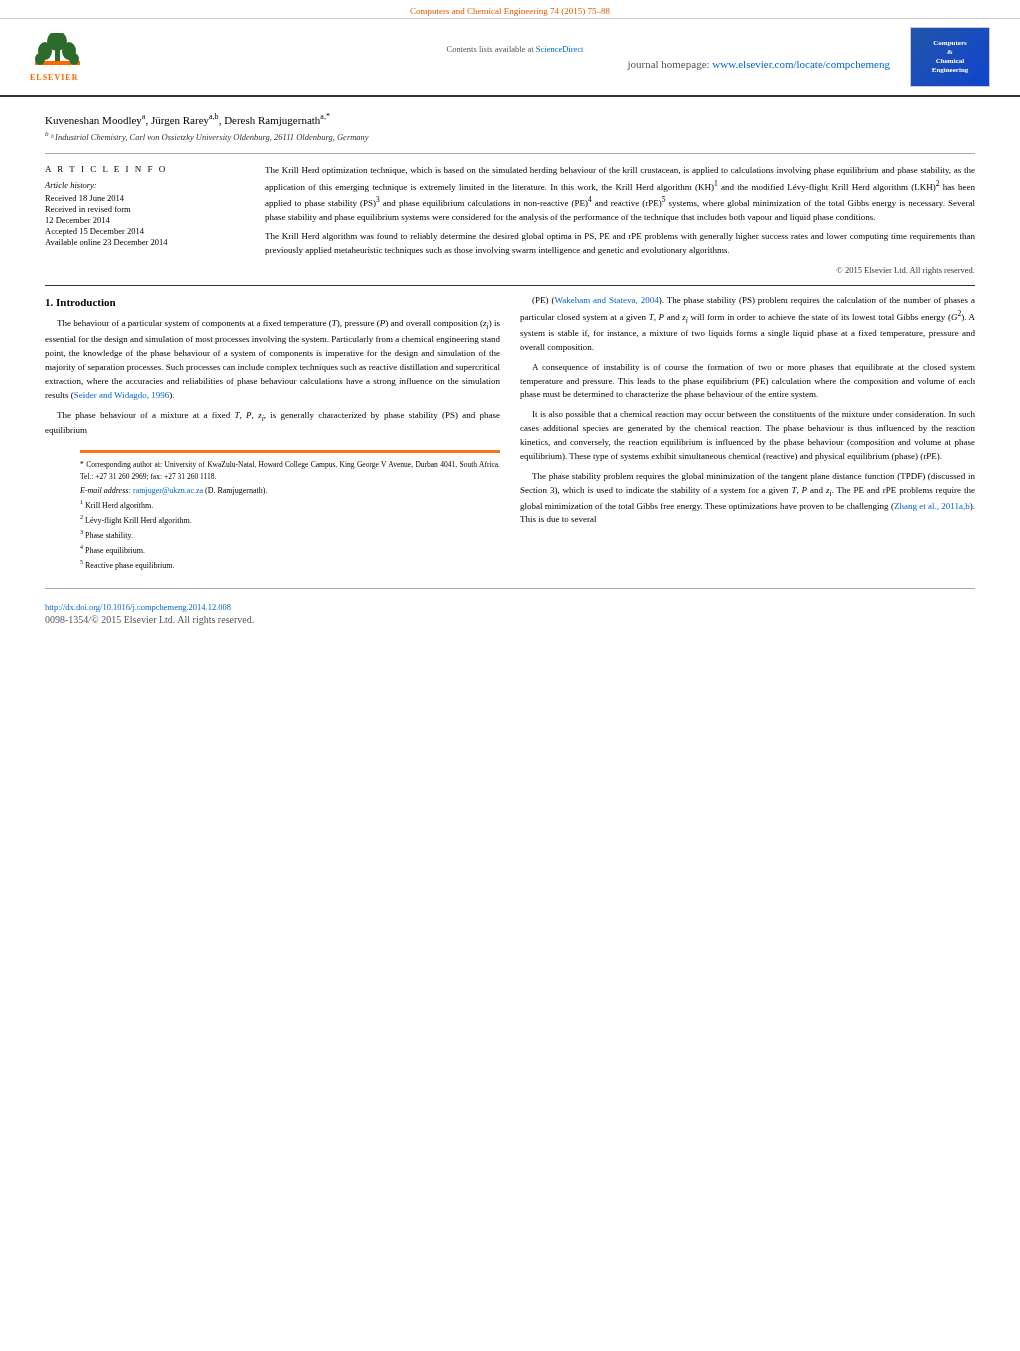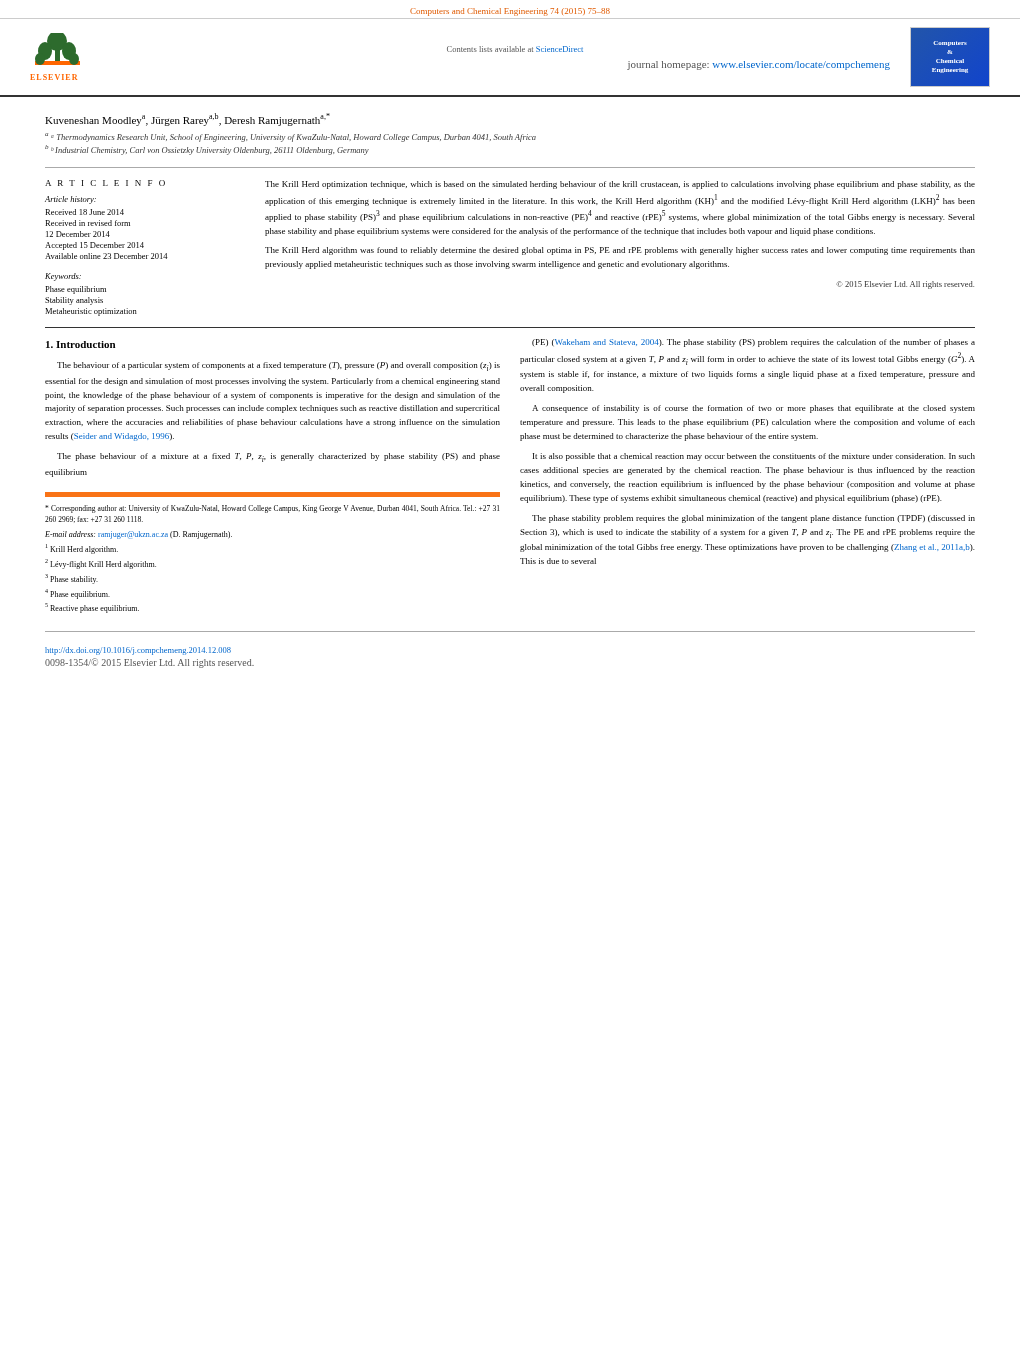--- a/index.html
+++ b/index.html
@@ -239,23 +239,24 @@
     .body-col p {
       margin-bottom: 6px;
       text-indent: 12px;
     }
     .body-col a, .inline-link {
       color: #0066cc;
       text-decoration: none;
     }
     .footnote-section {
       margin-top: 12px;
-      border-top: 5px solid #f97316;
+      border-top: 3px solid #f97316;
       padding-top: 6px;
       font-size: 8px;
+      margin-left: 35px;
     }
     .footnote-item {
       margin-bottom: 2px;
       line-height: 1.4;
     }
     .footnote-item sup {
       font-size: 6px;
     }
     .bottom-links {
       margin-top: 8px;
@@ -313,43 +314,36 @@
   </div>
 
   <div class="main-content">
 
 
     <div class="authors">
       Kuveneshan Moodley<sup>a</sup>, Jürgen Rarey<sup>a,b</sup>, Deresh Ramjugernath<sup>a,*</sup>
     </div>
 
     <div class="affiliations">
-      <div><sup>a</sup> <span>ᵃ Thermodynamics Research Unit, School of Engineering, University of KwaZulu-Natal, Howard College Campus, Durban 4041, South Africa</span></div>
       <div><sup>b</sup> <span>ᵇ Industrial Chemistry, Carl von Ossietzky University Oldenburg, 26111 Oldenburg, Germany</span></div>
     </div>
 
     <hr class="section-divider">
 
     <div class="two-col">
 
       <div class="article-info">
         <div class="article-info-title">A R T I C L E   I N F O</div>
         <div class="article-history-title">Article history:</div>
         <div class="history-item">Received 18 June 2014</div>
         <div class="history-item">Received in revised form</div>
         <div class="history-item">12 December 2014</div>
         <div class="history-item">Accepted 15 December 2014</div>
         <div class="history-item">Available online 23 December 2014</div>
 
-        <div class="keywords-section">
-          <div class="keywords-title">Keywords:</div>
-          <div class="keyword-item">Phase equilibrium</div>
-          <div class="keyword-item">Stability analysis</div>
-          <div class="keyword-item">Metaheuristic optimization</div>
-        </div>
       </div>
 
       <div class="abstract-section">
         <div class="abstract-text">
           <p>The Krill Herd optimization technique, which is based on the simulated herding behaviour of the krill crustacean, is applied to calculations involving phase equilibrium and phase stability, as the application of this emerging technique is extremely limited in the literature. In this work, the Krill Herd algorithm (KH)<sup>1</sup> and the modified Lévy-flight Krill Herd algorithm (LKH)<sup>2</sup> has been applied to phase stability (PS)<sup>3</sup> and phase equilibrium calculations in non-reactive (PE)<sup>4</sup> and reactive (rPE)<sup>5</sup> systems, where global minimization of the total Gibbs energy is necessary. Several phase stability and phase equilibrium systems were considered for the analysis of the performance of the technique that includes both vapour and liquid phase conditions.</p>
           <p>The Krill Herd algorithm was found to reliably determine the desired global optima in PS, PE and rPE problems with generally higher success rates and lower computing time requirements than previously applied metaheuristic techniques such as those involving swarm intelligence and genetic and evolutionary algorithms.</p>
         </div>
         <div class="copyright">© 2015 Elsevier Ltd. All rights reserved.</div>
       </div>
 

